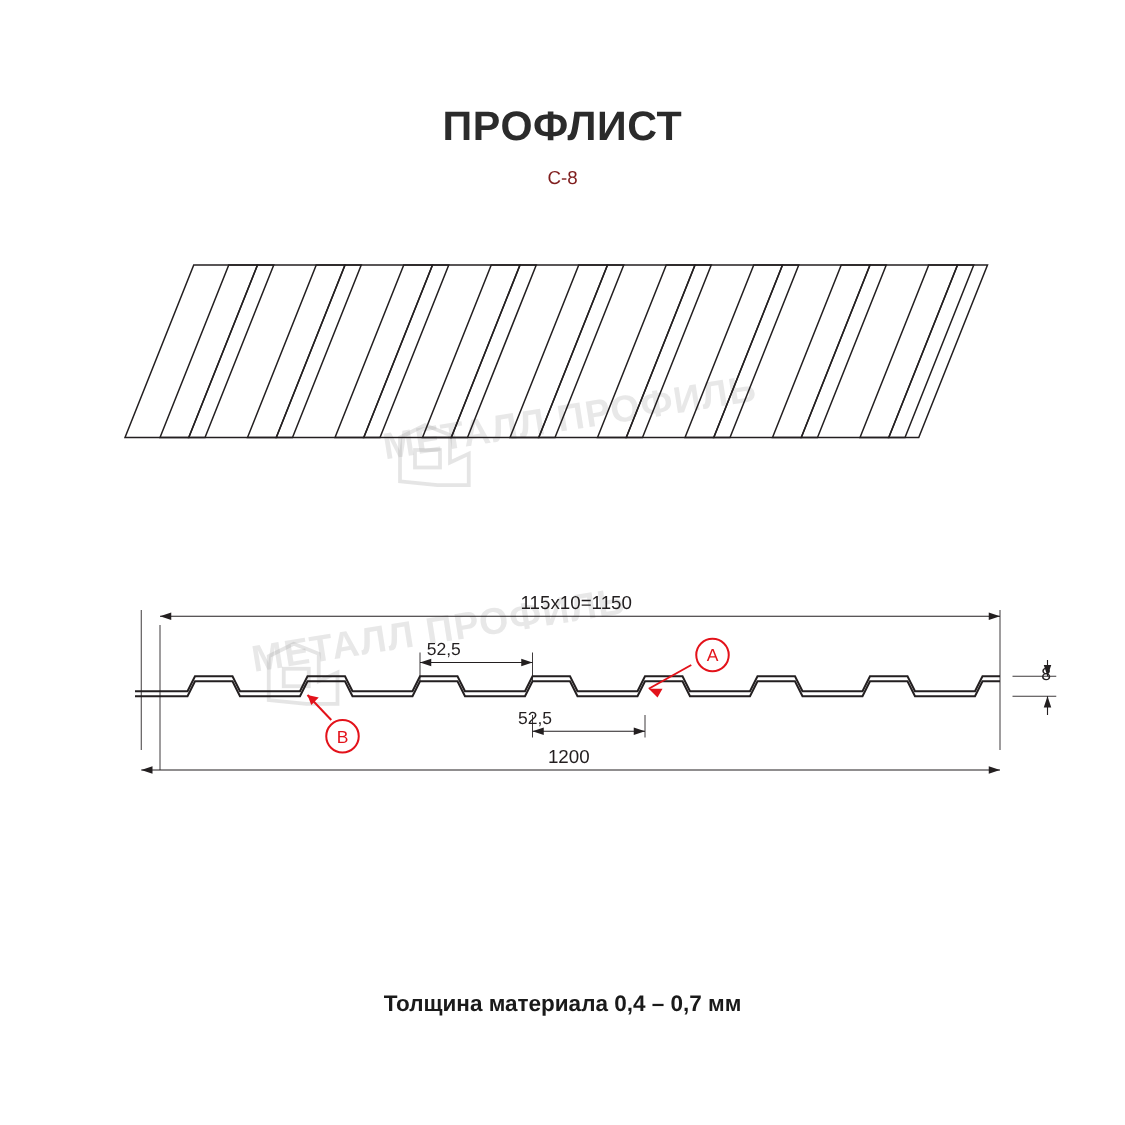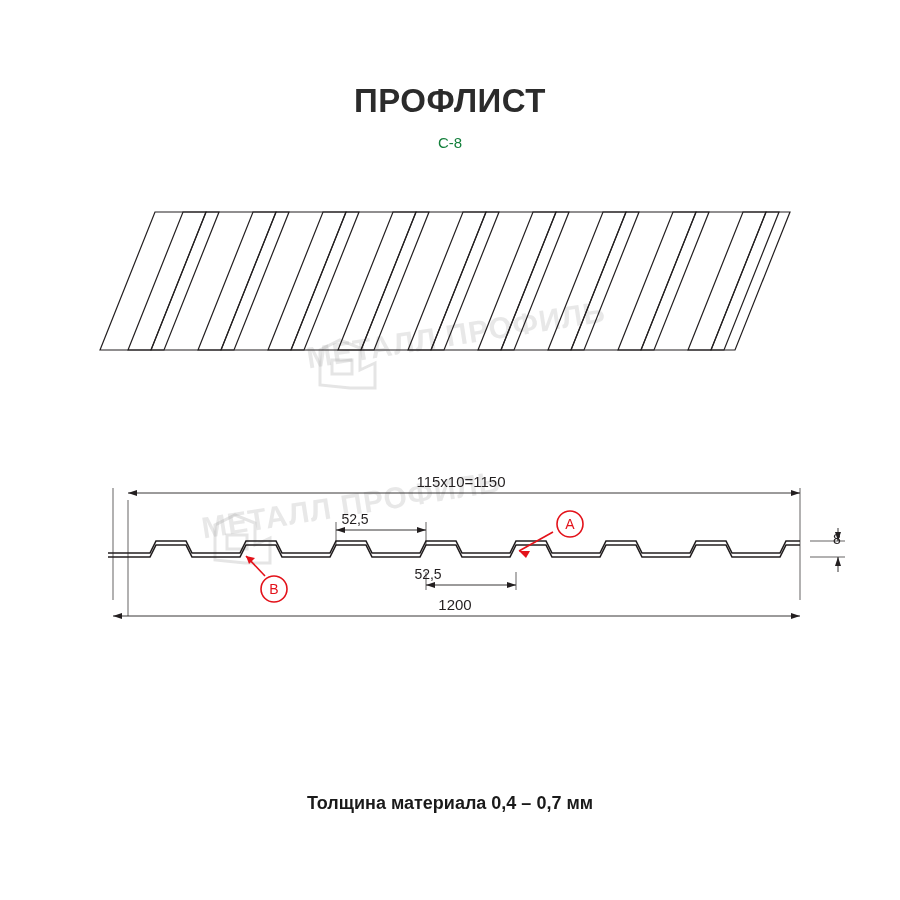--- a/index.html
+++ b/index.html
@@ -31,21 +31,21 @@
     letter-spacing: 0.5px;
     color: #2b2b2b;
   }
   .subtitle {
     position: absolute;
     top: 134px;
     left: 0;
     width: 900px;
     text-align: center;
     font-size: 15px;
-    color: #15803d;
+    color: #7f1d1d;
   }
   .footnote {
     position: absolute;
     top: 793px;
     left: 0;
     width: 900px;
     text-align: center;
     font-size: 18px;
     font-weight: bold;
     color: #1a1a1a;

